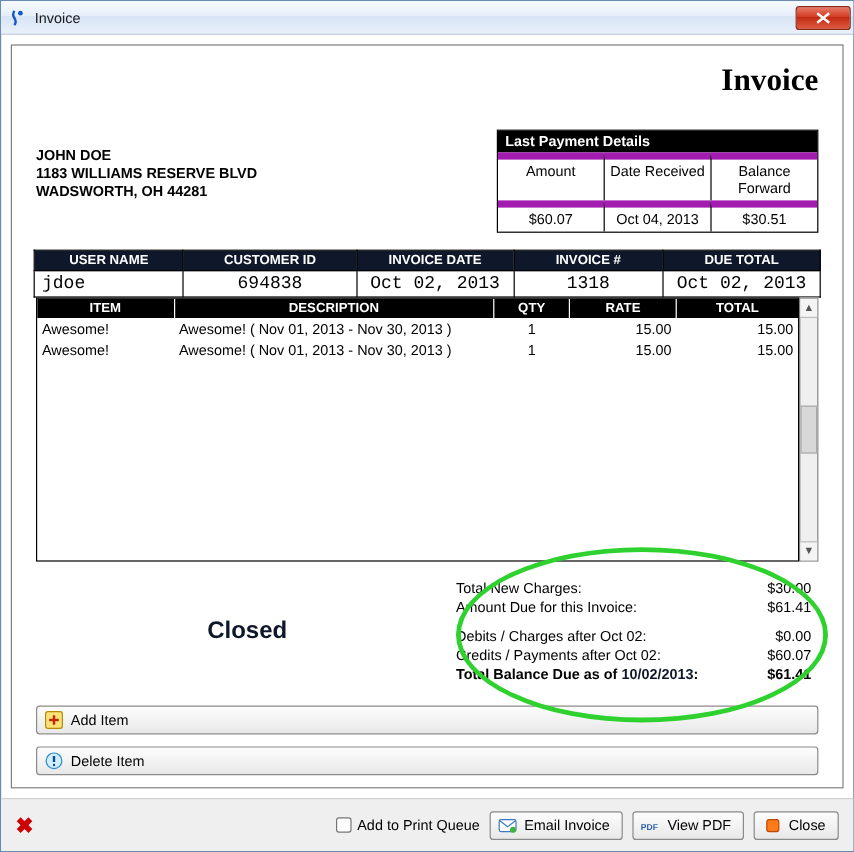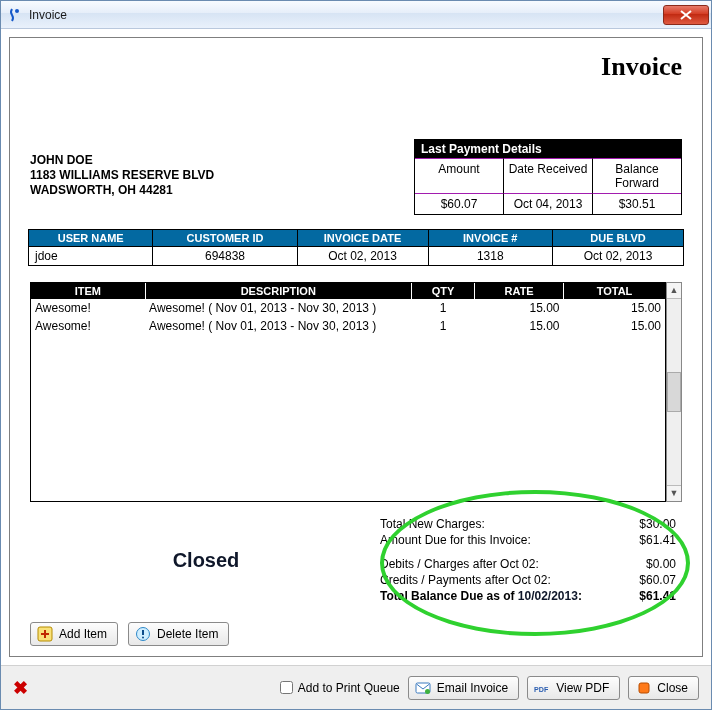--- a/index.html
+++ b/index.html
@@ -71,39 +71,39 @@
     font-size:12px;
   }
   .pay-title {
     background:#000; color:#fff; font-weight:bold;
     padding:2px 6px;
   }
   .pay-row { display:flex; }
   .pay-cell {
     flex:1;
     border-left:1px solid #000;
-    border-top:1px solid #a21caf;
+    border-top:6px solid #a21caf;
     text-align:center;
     padding:3px 4px;
   }
   .pay-cell:first-child{ border-left:none; }
   .hdr2 { display:flex; justify-content:space-between; align-items:flex-start; }
   .hdr2 .addr-col{ flex:1; }
   .hdr2 .pay-col{ width:268px; }
 
   .meta-table { margin-top:14px; width:calc(100% + 4px); margin-left:-2px; border-collapse:collapse; table-layout:fixed; }
   .meta-table th {
-    background:#0369a1; color:#fff; font-weight:bold; font-size:11px;
+    background:#0f172a; color:#fff; font-weight:bold; font-size:11px;
     border:1px solid #000; padding:2px 4px; text-align:center;
   }
   .meta-table td {
-    border:1px solid #000; padding:2px 4px; text-align:center; font-size:12px;
-  }
-
-  .line-wrap { display:flex; margin-top:16px; flex:1; min-height:220px; }
+    border:1px solid #000; padding:2px 4px; text-align:center; font-size:15px;font-family:Liberation Mono, monospace;
+  }
+
+  .line-wrap { display:flex; margin-top:0; flex:1; min-height:220px; }
   .line-table { border-collapse:collapse; width:100%; table-layout:fixed; }
   .line-table th {
     background:#000; color:#fff; font-weight:bold; font-size:11px;
     border-right:1px solid #fff; padding:2px 4px; text-align:center;
   }
   .line-table th:last-child{ border-right:none; }
   .line-table td {
     padding:2px 4px; font-size:12px;
   }
   .line-scroll { flex:1; border:1px solid #000; overflow:hidden; position:relative; }
@@ -133,21 +133,21 @@
   .tot-gap { height:8px; }
   .green-oval {
     position:absolute;
     border:4px solid #2fd12f;
     border-radius:50%;
     width:310px; height:146px;
     right:-8px; top:-12px;
     pointer-events:none;
   }
 
-  .panel-buttons { margin-top:12px; display:flex; gap:10px; }
+  .panel-buttons { margin-top:12px; display:flex; gap:10px;flex-direction:column; }
   .win-btn {
     height:24px; padding:0 10px 0 6px;
     background:linear-gradient(#fdfdfd,#e8e8e8);
     border:1px solid #8a8a8a; border-radius:3px;
     display:flex; align-items:center; gap:6px;
     font-size:12px; cursor:pointer;
   }
   .win-btn .ico { width:16px; height:16px; display:flex; align-items:center; justify-content:flex-end; }
 
   .footer {
@@ -219,21 +219,21 @@
             <col style="width:20%">
             <col style="width:19%">
             <col style="width:20%">
           </colgroup>
         <tbody>
             <tr>
           <th>USER NAME</th>
           <th>CUSTOMER ID</th>
           <th>INVOICE DATE</th>
           <th>INVOICE #</th>
-          <th>DUE BLVD</th>
+          <th>DUE TOTAL</th>
         </tr>
         <tr>
           <td style="text-align:left;padding-left:6px">jdoe</td>
           <td>694838</td>
           <td>Oct 02, 2013</td>
           <td>1318</td>
           <td>Oct 02, 2013</td>
         </tr>
       </tbody>
         </table>

